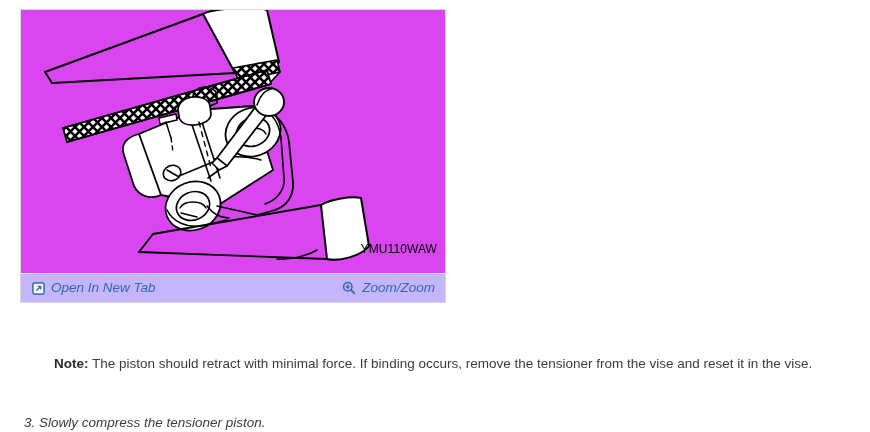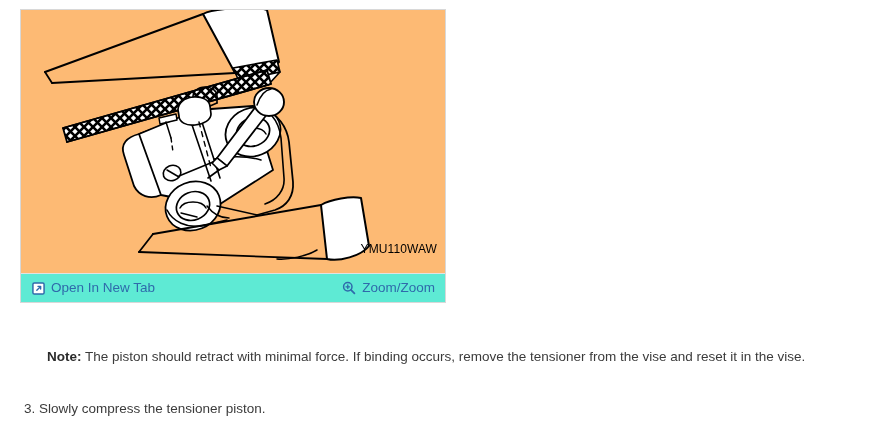--- a/index.html
+++ b/index.html
@@ -27,21 +27,21 @@
     background: #ffffff;
   }
 
   #figure-image-area {
     position: absolute;
     left: 0;
     top: 0;
     right: 0;
     height: 264px;
     overflow: hidden;
-    background: #fdba74;
+    background: #d946ef;
   }
 
   #figure-svg {
     position: absolute;
     left: 0;
     top: 0;
     display: block;
   }
 
   #figure-code {
@@ -56,26 +56,27 @@
   }
 
   
   #figure-toolbar {
     position: absolute;
     left: 0;
     right: 0;
     bottom: 0;
     height: 29px;
     border-top: 1px solid #e2e2e2;
-    background: #5eead4;
+    background: #c4b5fd;
     display: flex;
     align-items: center;
     justify-content: space-between;
     padding: 0 10px 0 11px;
     box-sizing: border-box;
+    font-style: italic;
   }
 
   .toolbar-link {
     display: flex;
     align-items: center;
     gap: 6px;
     color: #2f6aab;
     font-size: 13.5px;
     font-family: "Liberation Sans", sans-serif;
     text-decoration: none;
@@ -95,22 +96,22 @@
 
   .step-line {
     font-family: "Liberation Sans", sans-serif;
     font-size: 13.5px;
     color: #3b3b3b;
     line-height: 1.45;
     white-space: nowrap;
   }
 
   #step-2 { margin: 0 0 0 0; padding-top: 4px; }
-  #note-line { margin: 9px; padding-top: 20px; padding-left: 14px; }
-  #step-3 { margin: 0; padding-top: 23px; }
+  #note-line { margin: 16px; padding-top: 20px; padding-left: 14px; }
+  #step-3 { margin: 0; padding-top: 23px; font-style: italic; }
 
   .note-label {
     font-weight: bold;
     color: #2b2b2b;
   }
 </style>
 </head>
 <body>
 
 <div id="figure-panel">

